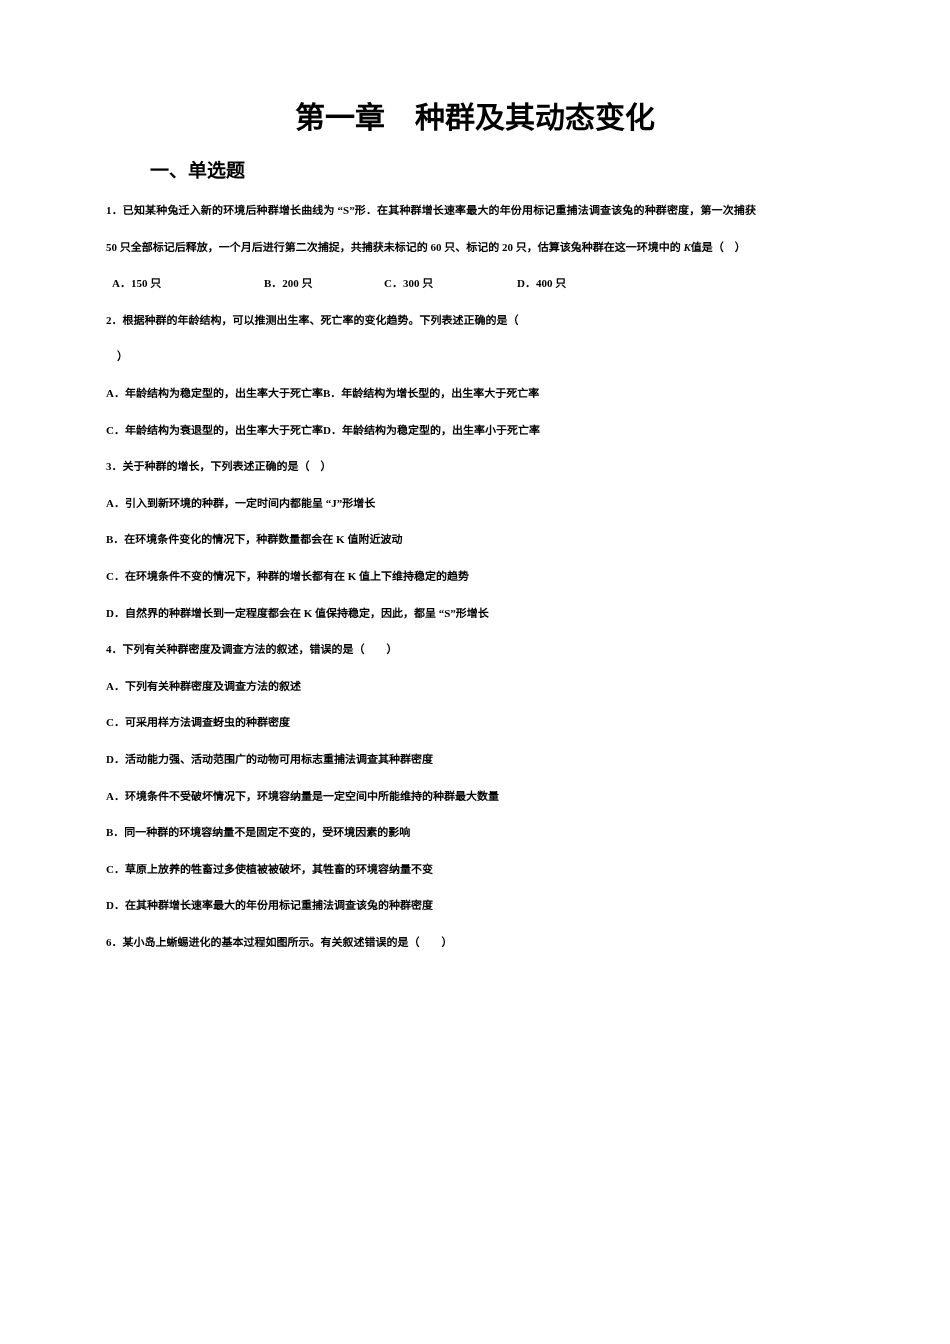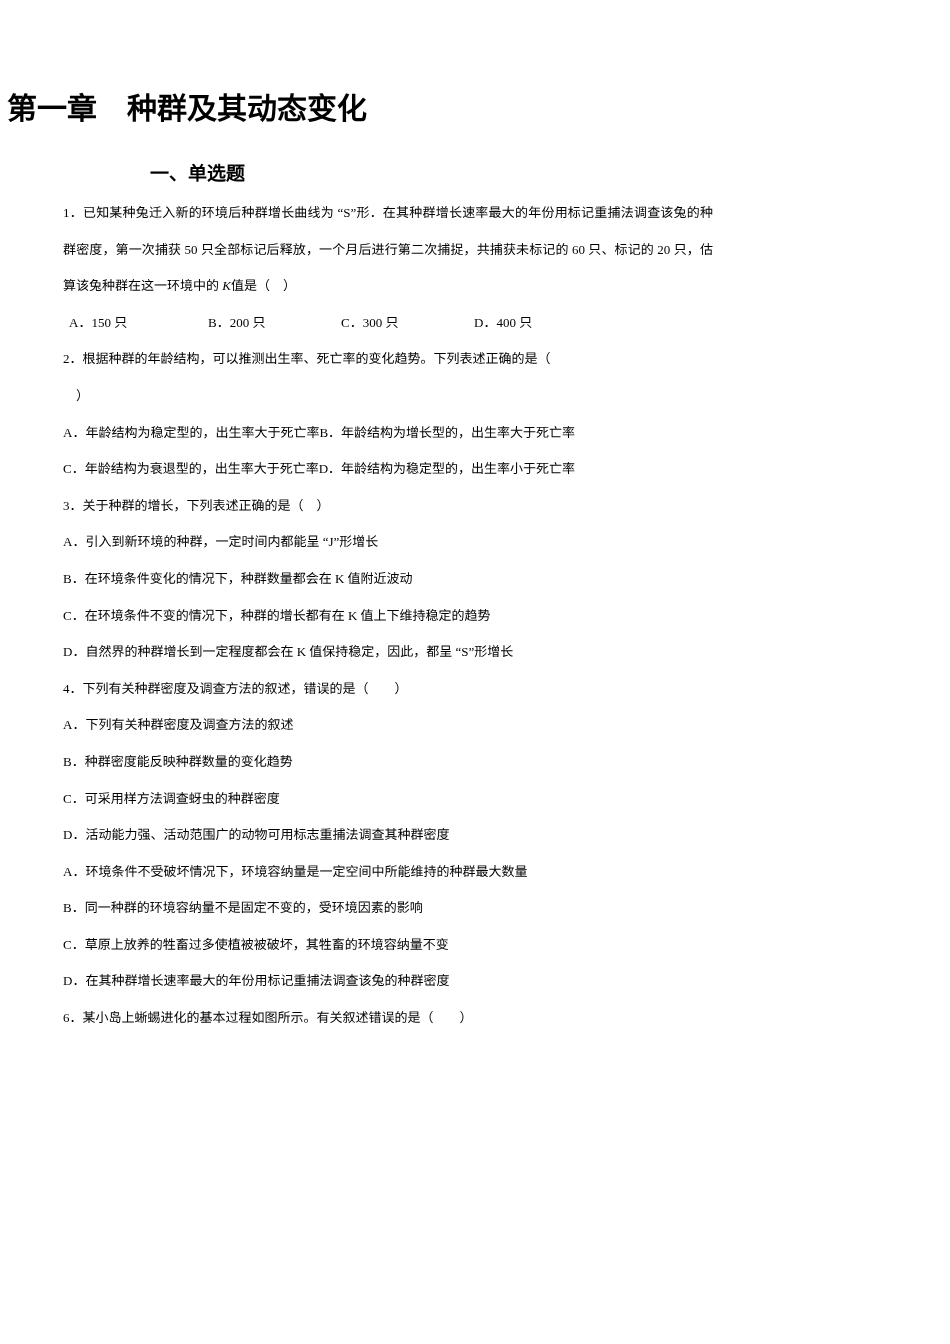--- a/index.html
+++ b/index.html
@@ -15,68 +15,69 @@
     font-family: "Liberation Serif", "DejaVu Serif", serif;
   }
   .doc {
     position: relative;
     width: 950px;
     height: 1344px;
     padding-top: 85px;
     box-sizing: border-box;
   }
   .doc-title {
-    margin: 7px;
-    text-align: left;
+    margin: 16px;
+    text-align: center;
     font-family: "Liberation Sans", "DejaVu Sans", sans-serif;
     font-weight: 700;
     font-size: 30px;
     line-height: 34px;
   }
   .doc-subtitle {
     margin: 24px 0 0 0;
     text-align: center;
     font-family: "Liberation Sans", "DejaVu Sans", sans-serif;
     font-weight: 700;
     font-size: 27px;
     line-height: 32px;
   }
   .section-heading {
-    margin: 36px 0 0 150px;
+    margin: 24px 0 0 150px;
     font-family: "Liberation Sans", "DejaVu Sans", sans-serif;
     font-weight: 700;
     font-size: 19px;
     line-height: 24px;
   }
   .body-text {
     width: 650px;
-    margin: 9px 0 0 63px;
-    font-size: 13px;
+    margin: 9px 0 0 106px;
+    font-size: 11px;
     line-height: 36.6px;
     text-align: justify;
+    font-weight: bold;
   }
   .para {
     margin: 0;
   }
   .k-italic {
     font-style: italic;
     font-family: "Liberation Serif", "DejaVu Serif", serif;
   }
   .options-row {
     position: relative;
     height: 36.6px;
     text-align: left;
   }
   .options-row .opt {
     position: absolute;
     top: 0;
     white-space: nowrap;
   }
   .opt-1 { left: 6px; text-align: right; }
-  .opt-2 { left: 145px; }
+  .opt-2 { left: 158px; }
   .opt-3 { left: 278px; }
   .opt-4 { left: 411px; text-align: center; }
 </style>
 </head>
 <body>
 
 <div class="doc">
 
   <h1 class="doc-title">第一章　种群及其动态变化</h1>
 
@@ -99,21 +100,20 @@
     <p class="para">C．年龄结构为衰退型的，出生率大于死亡率D．年龄结构为稳定型的，出生率小于死亡率</p>
 
     <p class="para">3．关于种群的增长，下列表述正确的是（　）</p>
     <p class="para">A．引入到新环境的种群，一定时间内都能呈 “J”形增长</p>
     <p class="para">B．在环境条件变化的情况下，种群数量都会在 K 值附近波动</p>
     <p class="para">C．在环境条件不变的情况下，种群的增长都有在 K 值上下维持稳定的趋势</p>
     <p class="para">D．自然界的种群增长到一定程度都会在 K 值保持稳定，因此，都呈 “S”形增长</p>
 
     <p class="para">4．下列有关种群密度及调查方法的叙述，错误的是（　　）</p>
     <p class="para">A．下列有关种群密度及调查方法的叙述</p>
-    <p class="para">B．种群密度能反映种群数量的变化趋势</p>
     <p class="para">C．可采用样方法调查蚜虫的种群密度</p>
     <p class="para">D．活动能力强、活动范围广的动物可用标志重捕法调查其种群密度</p>
 
     <p class="para">A．环境条件不受破坏情况下，环境容纳量是一定空间中所能维持的种群最大数量</p>
     <p class="para">B．同一种群的环境容纳量不是固定不变的，受环境因素的影响</p>
     <p class="para">C．草原上放养的牲畜过多使植被被破坏，其牲畜的环境容纳量不变</p>
     <p class="para">D．在其种群增长速率最大的年份用标记重捕法调查该兔的种群密度</p>
 
     <p class="para">6．某小岛上蜥蜴进化的基本过程如图所示。有关叙述错误的是（　　）</p>
 

